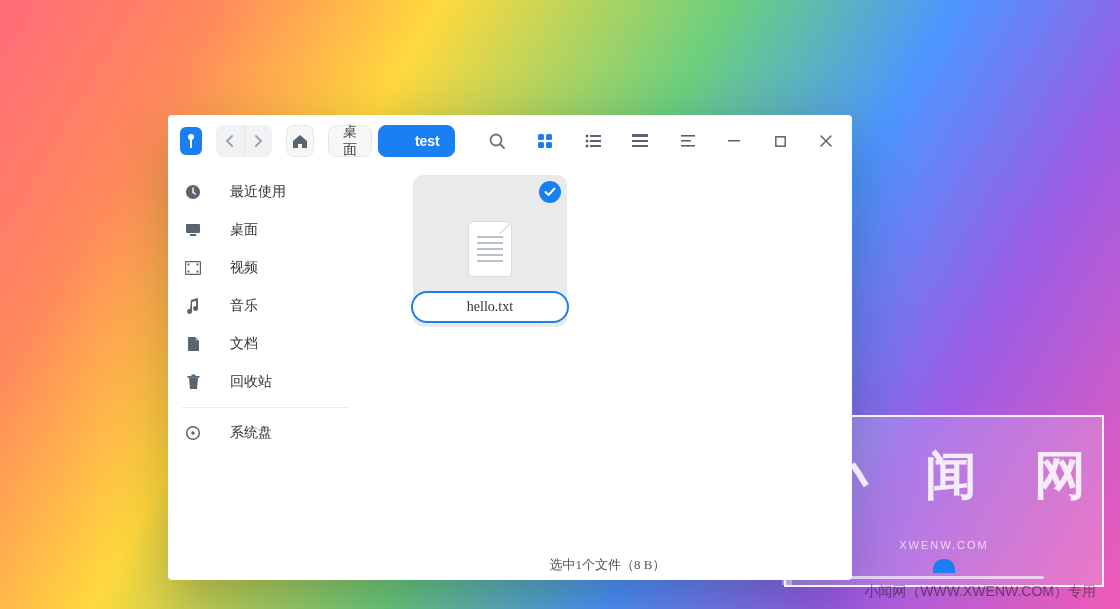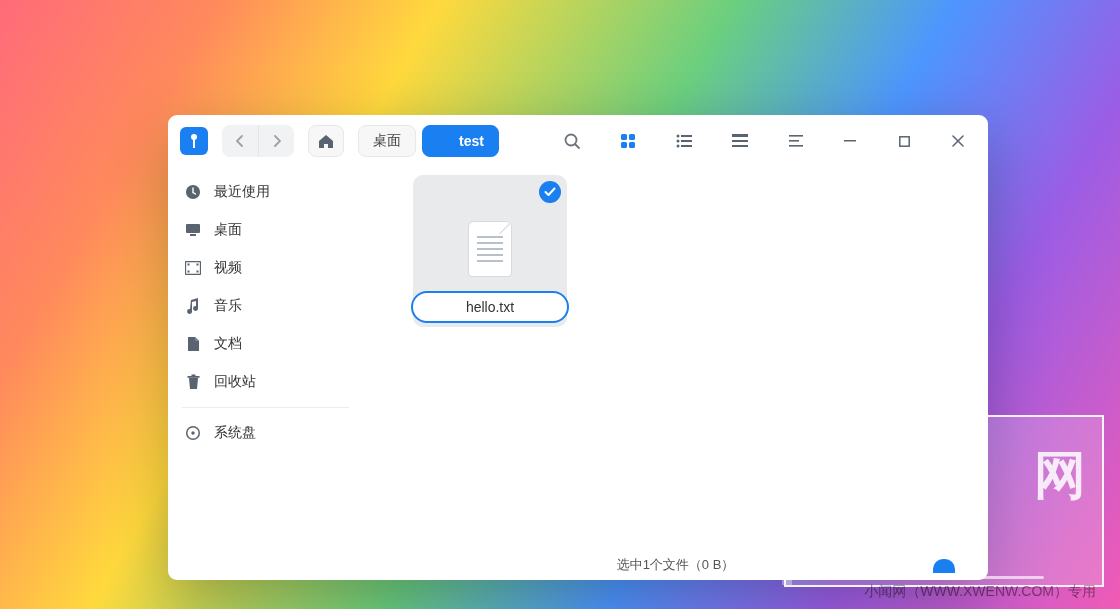--- a/index.html
+++ b/index.html
@@ -5,22 +5,22 @@
   * { margin: 0; padding: 0; box-sizing: border-box; }
   body {
     font-family: -apple-system, "PingFang SC", "Microsoft YaHei", sans-serif;
     width: 1120px; height: 609px;
     background: linear-gradient(120deg,
       #ff6b7a 0%, #ff8a5c 15%, #ffd93d 30%, #6bcf7f 50%,
       #4d96ff 65%, #9b5de5 80%, #f15bb5 100%);
     position: relative; overflow: hidden;
   }
   .window {
-    position: absolute; left: 168px; top: 115px; width: 820px; height: 465px;
-    background: #fff; border-radius: 9px;
+    position: absolute; left: 168px; top: 115px; width: 684px; height: 465px;
+    background: #fff; border-radius: 4px;
     box-shadow: 0 20px 60px rgba(0,0,0,.25);
     display: flex; flex-direction: column; overflow: hidden;
   }
   .toolbar {
     height: 52px; display: flex; align-items: center; padding: 0 12px;
     gap: 8px;
   }
   .app-logo {
     width: 28px; height: 28px; background:#1a7ff0; border-radius:6px;
     display:flex; align-items:center; justify-content:center;
@@ -31,24 +31,24 @@
   .home-btn { width:36px; height:32px; background:#f7f7f8; border:1px solid #e6e8eb; border-radius:8px;
     display:flex; align-items:center; justify-content:center; cursor:pointer; margin-left:6px;}
   .crumb { height:32px; padding:0 14px; background:#f7f7f8; border:1px solid #e6e8eb; border-radius:8px;
     display:flex; align-items:center; cursor:pointer; font-size:14px; color:#444; margin-left:6px;}
   .crumb.active { background:#1a7ff0; color:#fff; font-weight:600; border-color:#1a7ff0;padding-left:36px;}
   .spacer { flex:1; }
   .tool-icon { width:36px; height:32px; display:flex; align-items:center; justify-content:center; cursor:pointer; border-radius:6px; margin-left:12px;}
   .win-ctrl { width:36px; height:32px; display:flex; align-items:center; justify-content:center; cursor:pointer; margin-left:10px;}
   .body { flex:1; display:flex; min-height:0; }
   .sidebar { width:195px; padding:6px 0 0 0; overflow-y:auto;}
-  .side-item { height:38px; display:flex; align-items:center; padding-left:16px; gap:12px; cursor:pointer; font-size:14px; color:#333;}
+  .side-item { height:38px; display:flex; align-items:center; padding-left:16px; gap:28px; cursor:pointer; font-size:14px; color:#333;}
   .side-icon { width:18px; height:18px; display:flex; align-items:center; justify-content:center; color:#5a6470; }
   .side-sep { height:1px; background:#ececef; margin:6px 14px; }
-  .main { flex:1; display:flex; flex-direction:column; position:relative; }
+  .main { flex:1; display:flex; flex-direction:column; position:relative;font-family:Liberation Serif, serif; }
   .file-area { flex:1; padding:8px 50px; }
   .file-item {
     width:154px; height:152px;
     background:#e9eaec; border-radius:10px;
     display:flex; flex-direction:column; align-items:center; justify-content:flex-end;
     padding-bottom:8px; position:relative; cursor:pointer;
   }
   .file-check {
     position:absolute; top:6px; right:6px; width:22px; height:22px;
     background:#1a7ff0; border-radius:50%;
@@ -265,21 +265,21 @@
               <div class="line"></div>
               <div class="line"></div>
               <div class="line"></div>
               <div class="line"></div>
               <div class="line"></div>
             </div>
             <div class="file-name">hello.txt</div>
           </div>
         </div>
       <div class="status-bar">
-        <span>选中1个文件（0 B）</span>
+        <span>选中1个文件（8 B）</span>
       </div>
     </div>
   </div>
 </div>
 
 <div class="overlay">
   <div class="ov-side">XWENW.COM</div>
   <div class="ov-text">
     <span>小</span>
     <span>闻</span>

